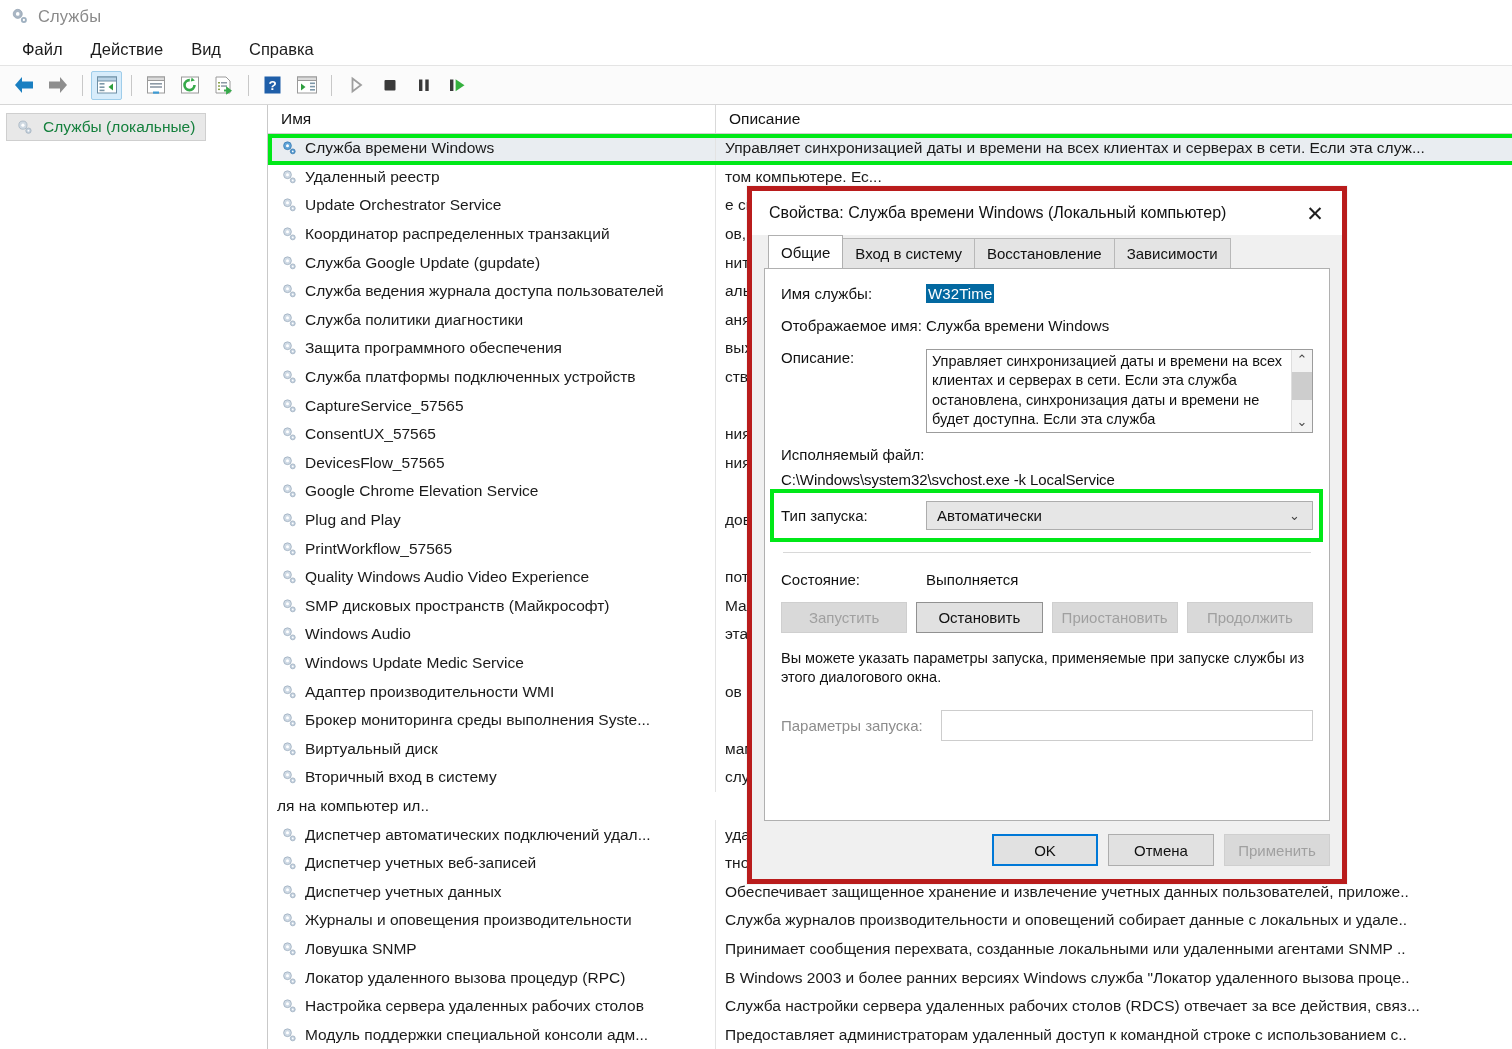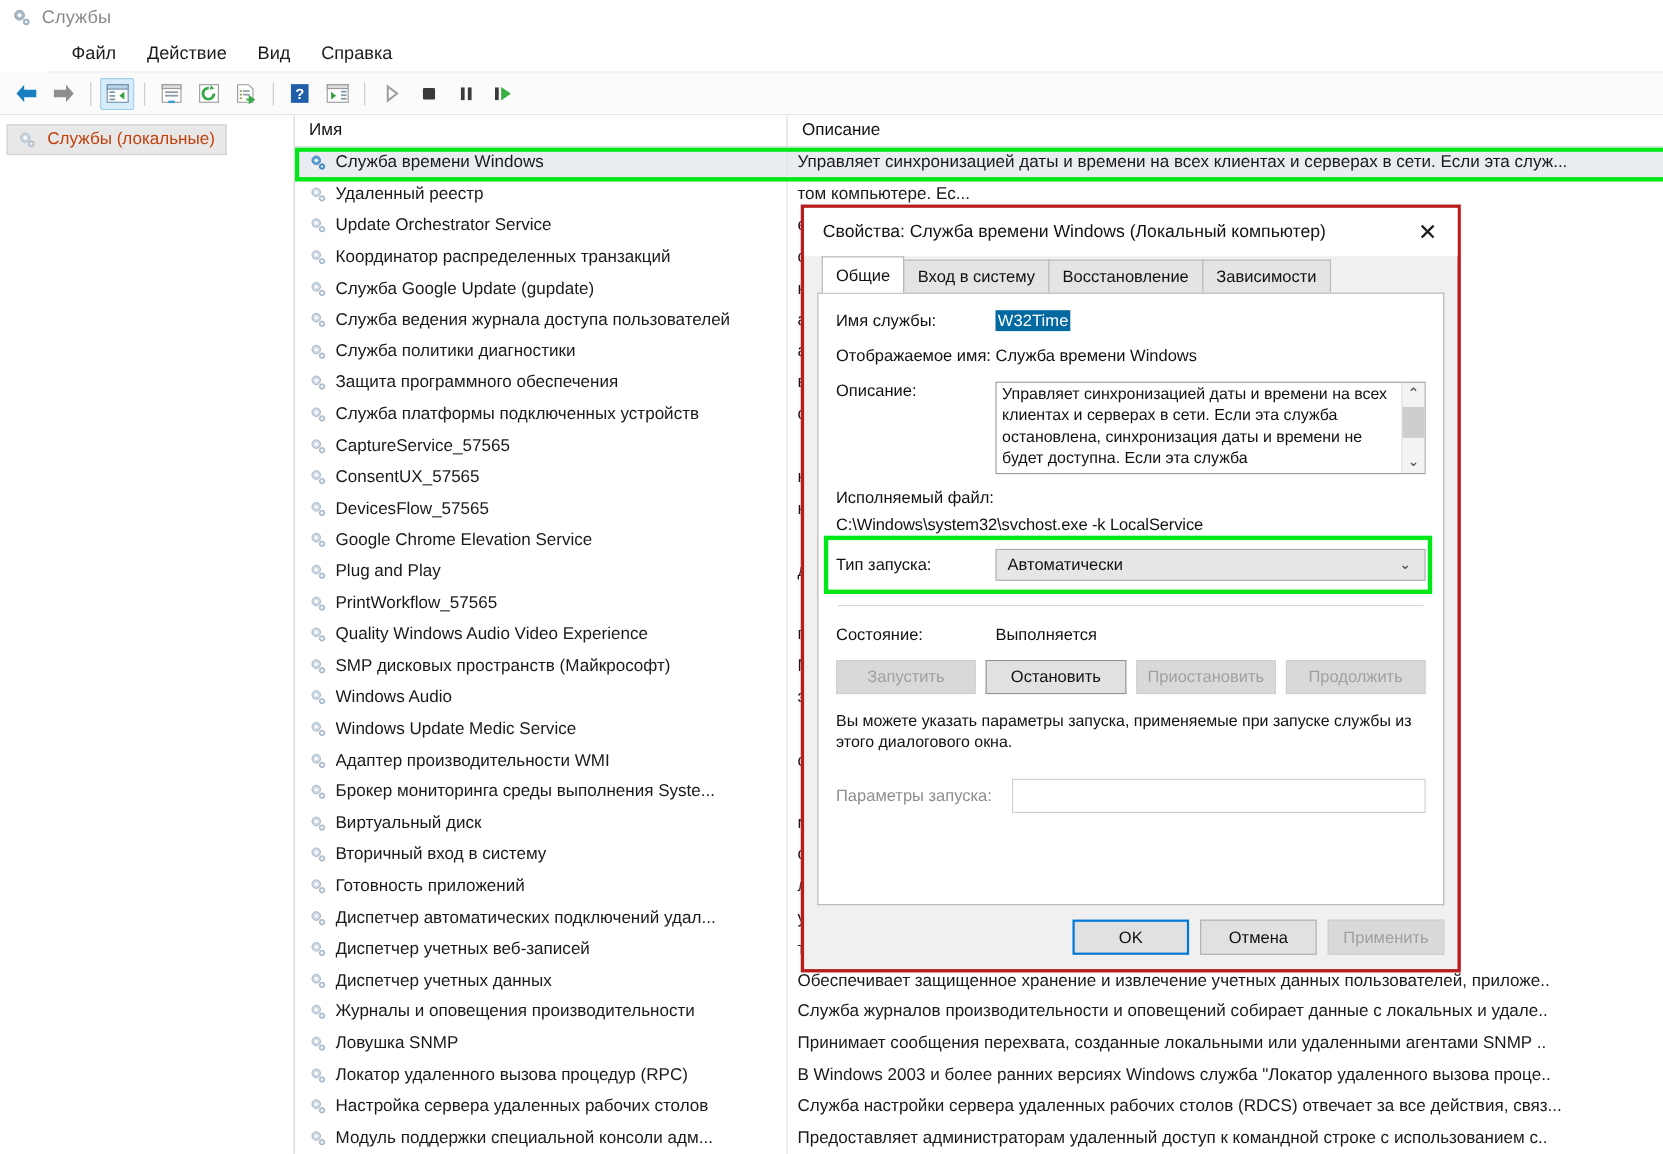--- a/index.html
+++ b/index.html
@@ -32,21 +32,20 @@
     font-size: 16.5px; color: #8a8a8a; letter-spacing: .1px;
   }
 
   
   .menubar {
     height: 32px; flex: 0 0 32px;
     display: flex; align-items: center;
     padding-left: 22px;
     background: #ffffff;
     border-bottom: 1px solid #e4e4e4;
-    margin-left: 43px;
   }
   .menubar .mi {
     font-size: 16.5px; color: #1c1c1c;
     padding: 2px 13px 3px 0px; margin-right: 15px;
     cursor: default; white-space: nowrap;
   }
 
   
   .toolbar {
     height: 39px; flex: 0 0 39px;
@@ -72,21 +71,21 @@
   .treepane {
     width: 268px; flex: 0 0 268px;
     background: #ffffff;
     border-right: 1px solid #c9c9c9;
     padding: 8px 6px 0 6px;
   }
   .tree-item {
     display: flex; align-items: center;
     height: 28px; padding: 0 10px 0 8px;
     background: #e8e8e8; border: 1px solid #cfcfcf;
-    font-size: 15.5px; color: #c2410c; white-space: nowrap;
+    font-size: 15.5px; color: #15803d; white-space: nowrap;
     width: fit-content; max-width: 100%; text-align: center;
   }
   .tree-item .ti-icon { width: 19px; height: 19px; margin-right: 9px; flex:0 0 19px; }
 
   .listpane {
     flex: 1 1 auto; min-width: 0;
     display: flex; flex-direction: column; background: #ffffff;
     position: relative;
   }
   .hdrrow {
@@ -122,24 +121,24 @@
 
   
   .anno-row {
     position: absolute; left: 0px; top: 0px;
     width: 1505px; height: 31px;
     border: 4px solid #00e818; pointer-events: none; z-index: 30;
   }
 
   
   .dialog {
-    position: absolute; left: 728px; top: 186px;
+    position: absolute; left: 747px; top: 186px;
     width: 600px; height: 698px;
     background: #f0f0f0;
-    border: 3px solid #b91c1c;
+    border: 5px solid #b91c1c;
     box-shadow: 0 0 0 1px rgba(0,0,0,.04);
     z-index: 40;
     display: flex; flex-direction: column;
     font-size: 15px; color: #111;
   }
   .dlg-title {
     height: 44px; flex: 0 0 44px;
     display: flex; align-items: center;
     background: #ffffff; padding: 0 6px 0 17px;
   }
@@ -666,29 +665,20 @@
                   <circle cx="10" cy="9" r="5.2" fill="#cfdae5" stroke="#93a6b8" stroke-width="0.9"></circle>
                   <circle cx="10" cy="9" r="2" fill="#ffffff"></circle>
                   <circle cx="17" cy="16.5" r="3.3" fill="#c2d0de" stroke="#93a6b8" stroke-width="0.9"></circle>
                   <circle cx="17" cy="16.5" r="1.2" fill="#ffffff"></circle>
                 </svg></span>
               <span class="nm">Вторичный вход в систему</span>
             </div>
             <div class="cell-desc">служба остановлен...</div>
           </div>
           <div class="row">
-            <div class="cell-name">
-              <span class="svc-icon"><svg viewBox="0 0 24 24" width="18" height="18">
-                  <circle cx="10" cy="9" r="5.2" fill="#cfdae5" stroke="#93a6b8" stroke-width="0.9"></circle>
-                  <circle cx="10" cy="9" r="2" fill="#ffffff"></circle>
-                  <circle cx="17" cy="16.5" r="3.3" fill="#c2d0de" stroke="#93a6b8" stroke-width="0.9"></circle>
-                  <circle cx="17" cy="16.5" r="1.2" fill="#ffffff"></circle>
-                </svg></span>
-              <span class="nm">Готовность приложений</span>
-            </div>
             <div class="cell-desc">ля на компьютер ил..</div>
           </div>
           <div class="row">
             <div class="cell-name">
               <span class="svc-icon"><svg viewBox="0 0 24 24" width="18" height="18">
                   <circle cx="10" cy="9" r="5.2" fill="#cfdae5" stroke="#93a6b8" stroke-width="0.9"></circle>
                   <circle cx="10" cy="9" r="2" fill="#ffffff"></circle>
                   <circle cx="17" cy="16.5" r="3.3" fill="#c2d0de" stroke="#93a6b8" stroke-width="0.9"></circle>
                   <circle cx="17" cy="16.5" r="1.2" fill="#ffffff"></circle>
                 </svg></span>

